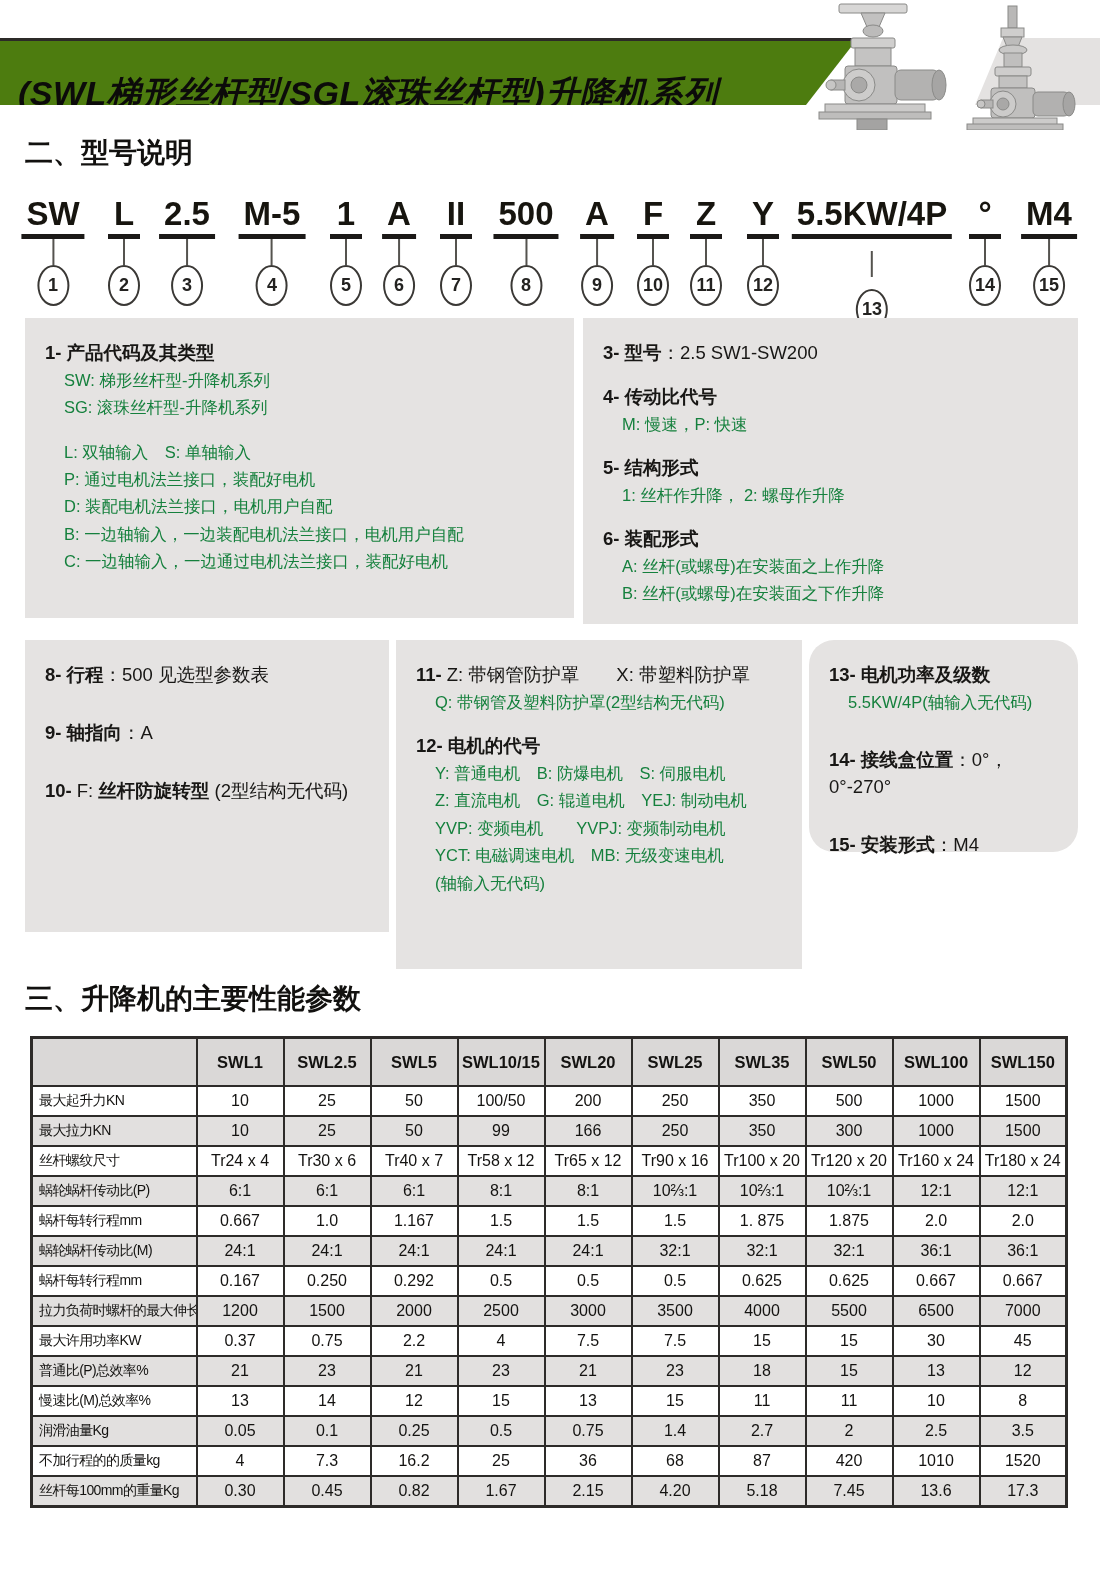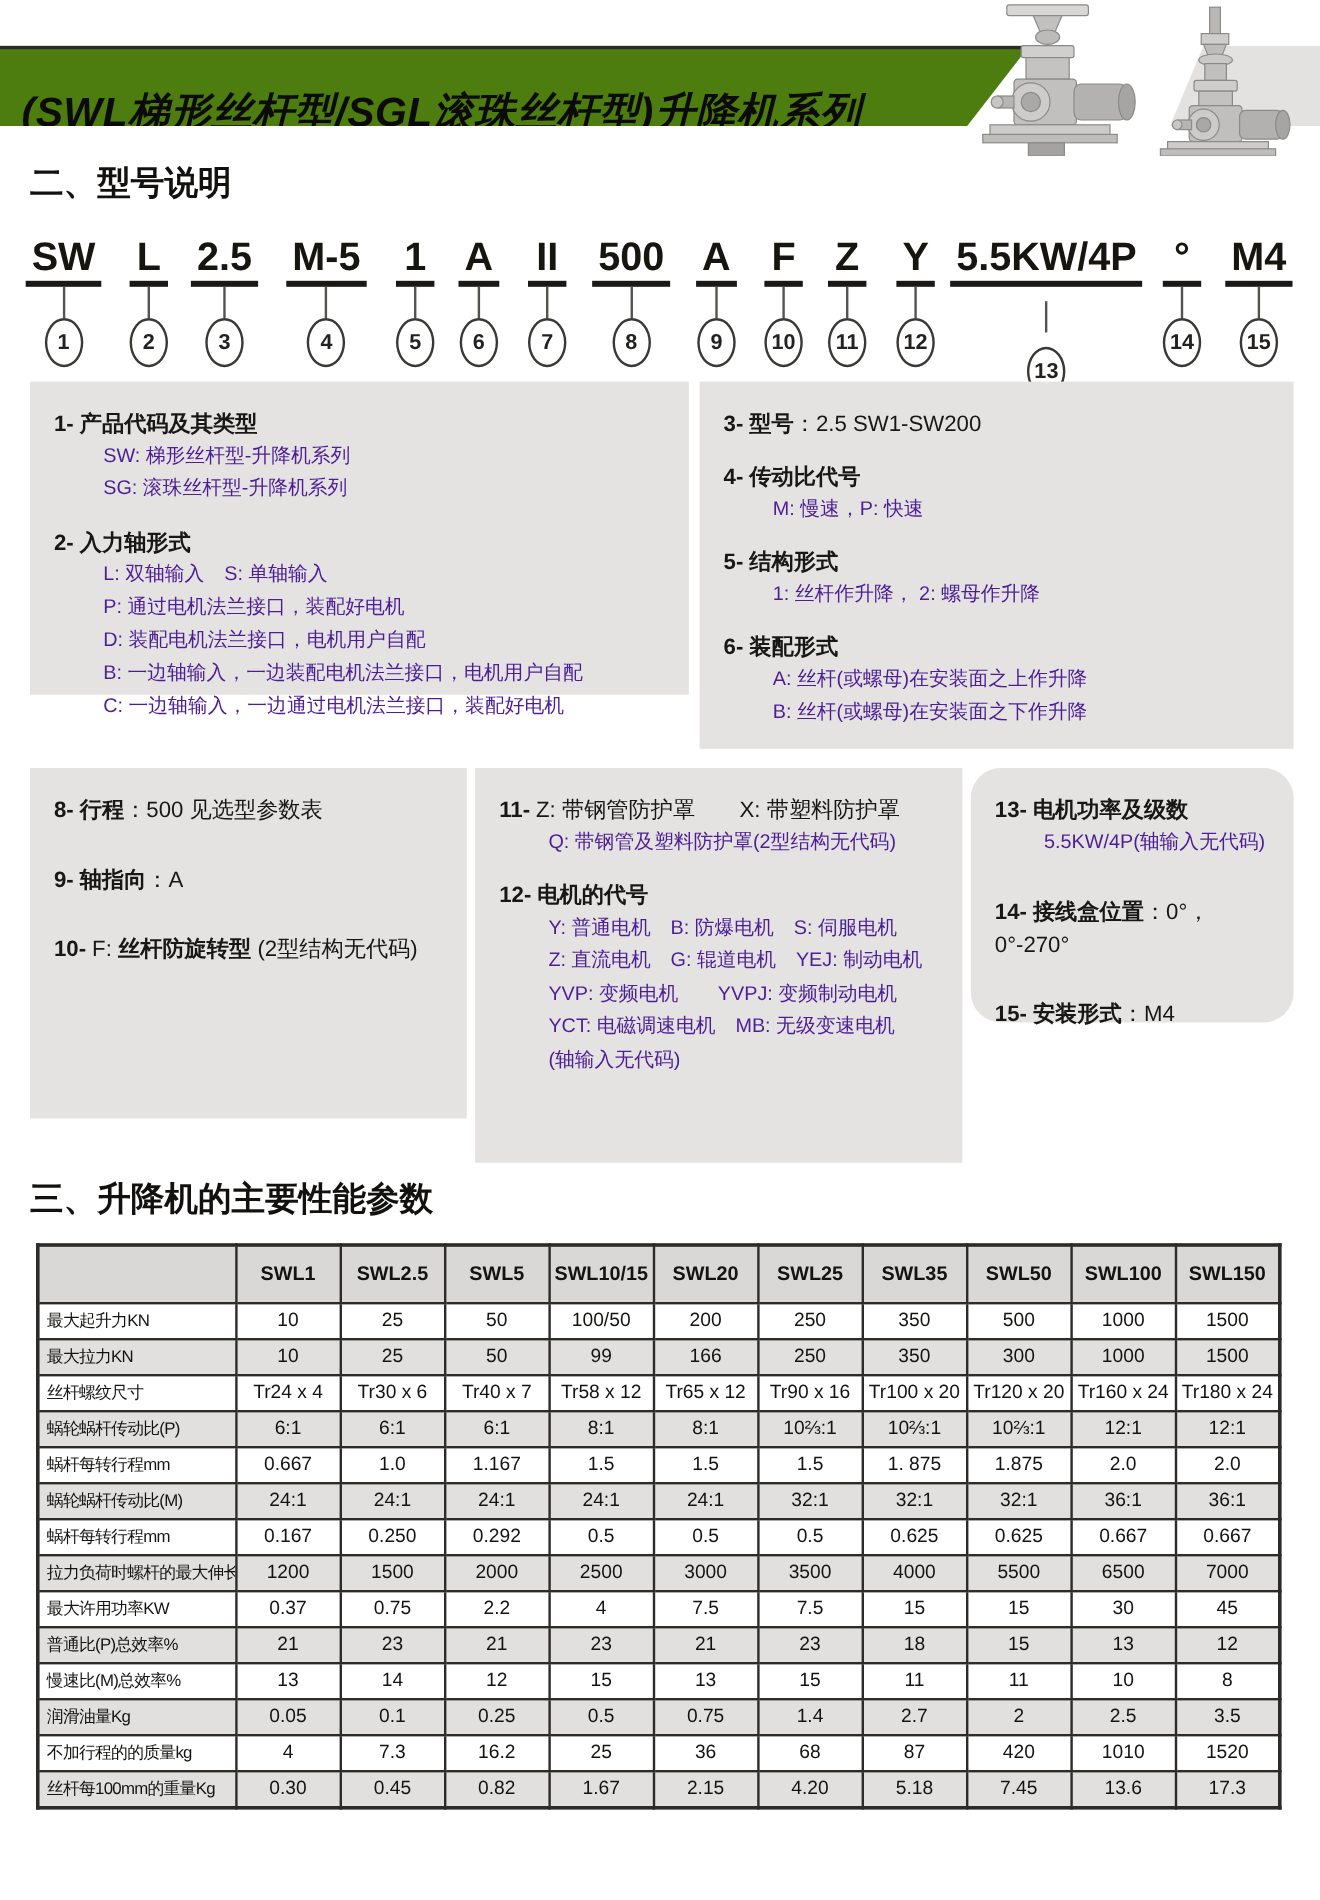--- a/index.html
+++ b/index.html
@@ -39,21 +39,21 @@
     display:flex;align-items:center;justify-content:center;font-size:18px;font-weight:bold;color:#232220;
   }
   
   .spec-box{position:absolute;background:#e5e3e2;box-sizing:border-box;padding:22px 18px 14px 20px;}
   .bsec{margin-bottom:17px;}
   .box-sparse .bsec{margin-bottom:31px;}
   .bhead{font-size:18.5px;line-height:1.45;color:#181715;}
   .bhead .num,.bhead .ttl{font-weight:bold;}
   .bhead .pre,.bhead .suf{font-weight:normal;}
   .bhead .num{margin-right:5px;}
-  .bline{font-size:16.5px;line-height:1.66;margin-left:41px;color:#4c1d95;white-space:nowrap;}
+  .bline{font-size:16.5px;line-height:1.66;margin-left:19px;color:#15803d;white-space:nowrap;}
   
   .perf{
     position:absolute;top:1036px;left:30px;width:1037px;border-collapse:collapse;table-layout:fixed;
     border:3px solid #2d2b29;
   }
   .perf th,.perf td{border:2px solid #2d2b29;padding:1px 3px;}
   .perf thead th{height:44px;font-size:16.5px;font-weight:bold;background:#dad8d7;text-align:center;}
   .perf tbody tr{height:30px;}
   .perf tbody tr:nth-child(even){background:#e2e0df;}
   .perf tbody th{
@@ -184,28 +184,27 @@
         <div class="cstem"></div>
         <div class="ccircle">14</div>
       </div>
       <div class="cpart" style="left: 1049px;">
         <div class="ctext">M4</div>
         <div class="cstem"></div>
         <div class="ccircle">15</div>
       </div>
     </div>
   <div id="boxHost">
-      <div class="spec-box" style="left: 25px; top: 318px; width: 549px; height: 261px;">
+      <div class="spec-box" style="left: 25px; top: 318px; width: 549px; height: 300px;">
         <div class="bsec">
           <div class="bhead"><span class="num">1-</span><span class="ttl">产品代码及其类型</span></div>
           <div class="bline">SW: 梯形丝杆型-升降机系列</div>
           <div class="bline">SG: 滚珠丝杆型-升降机系列</div>
         </div>
         <div class="bsec">
-          <div class="bhead"><span class="num">2-</span><span class="ttl">入力轴形式</span></div>
           <div class="bline">L: 双轴输入　S: 单轴输入</div>
           <div class="bline">P: 通过电机法兰接口，装配好电机</div>
           <div class="bline">D: 装配电机法兰接口，电机用户自配</div>
           <div class="bline">B: 一边轴输入，一边装配电机法兰接口，电机用户自配</div>
           <div class="bline">C: 一边轴输入，一边通过电机法兰接口，装配好电机</div>
         </div>
       </div>
       <div class="spec-box" style="left: 583px; top: 318px; width: 495px; height: 306px;">
         <div class="bsec">
           <div class="bhead"><span class="num">3-</span><span class="ttl">型号</span><span class="suf">：2.5 SW1-SW200</span></div>

